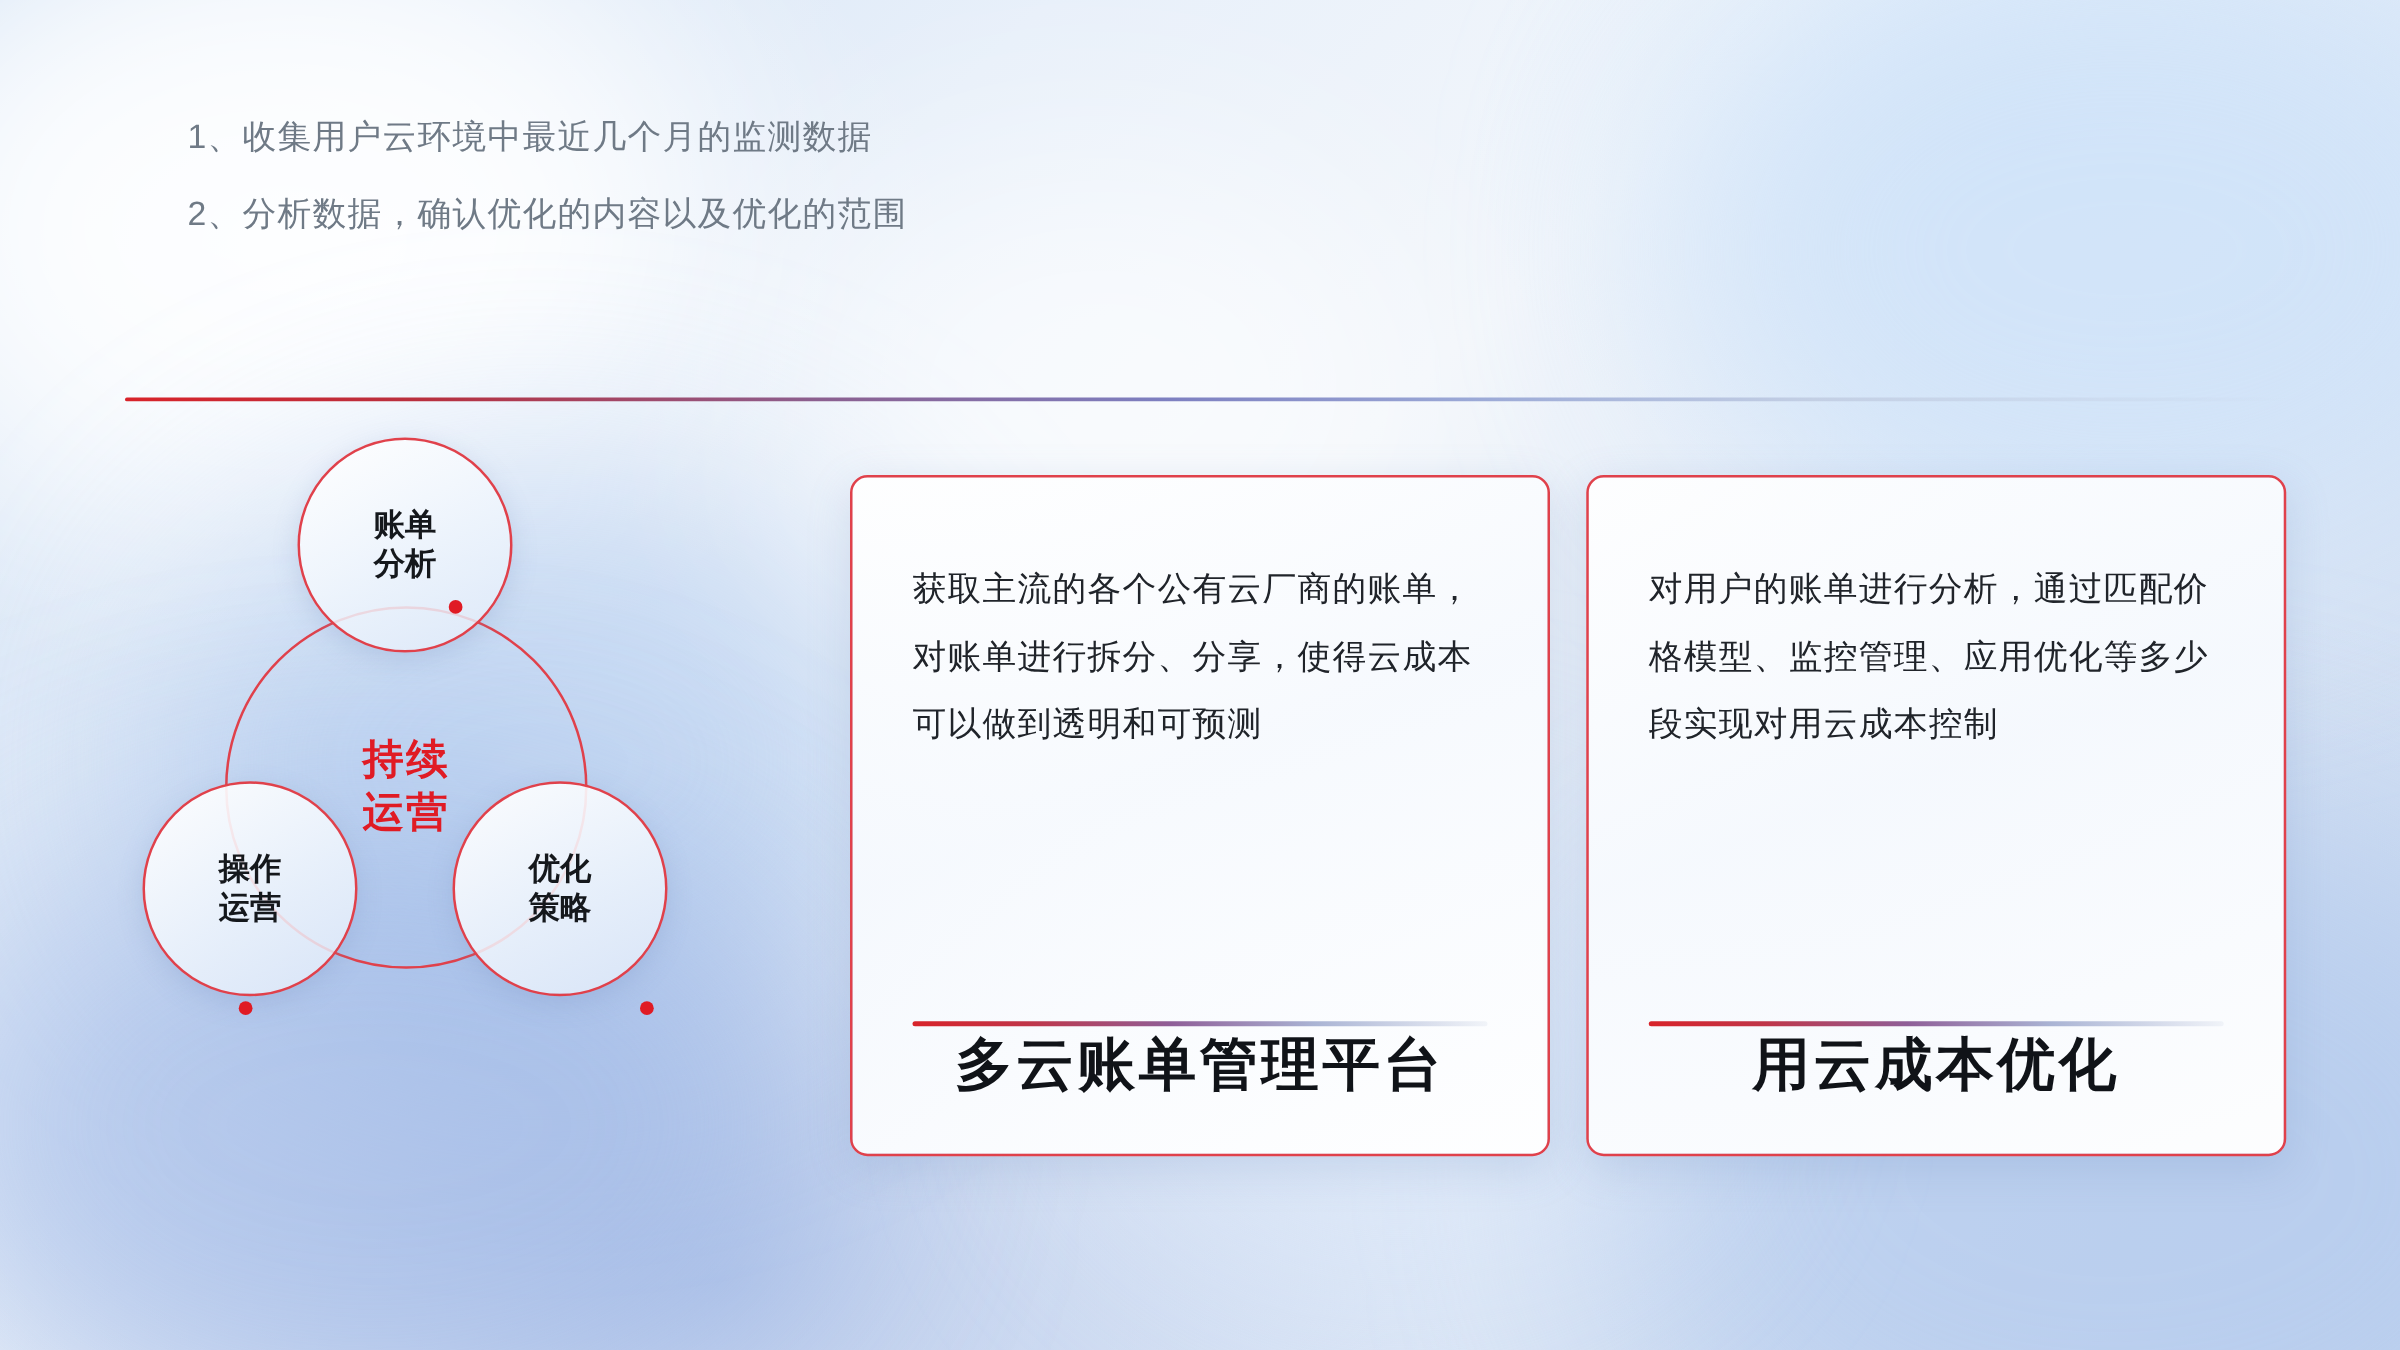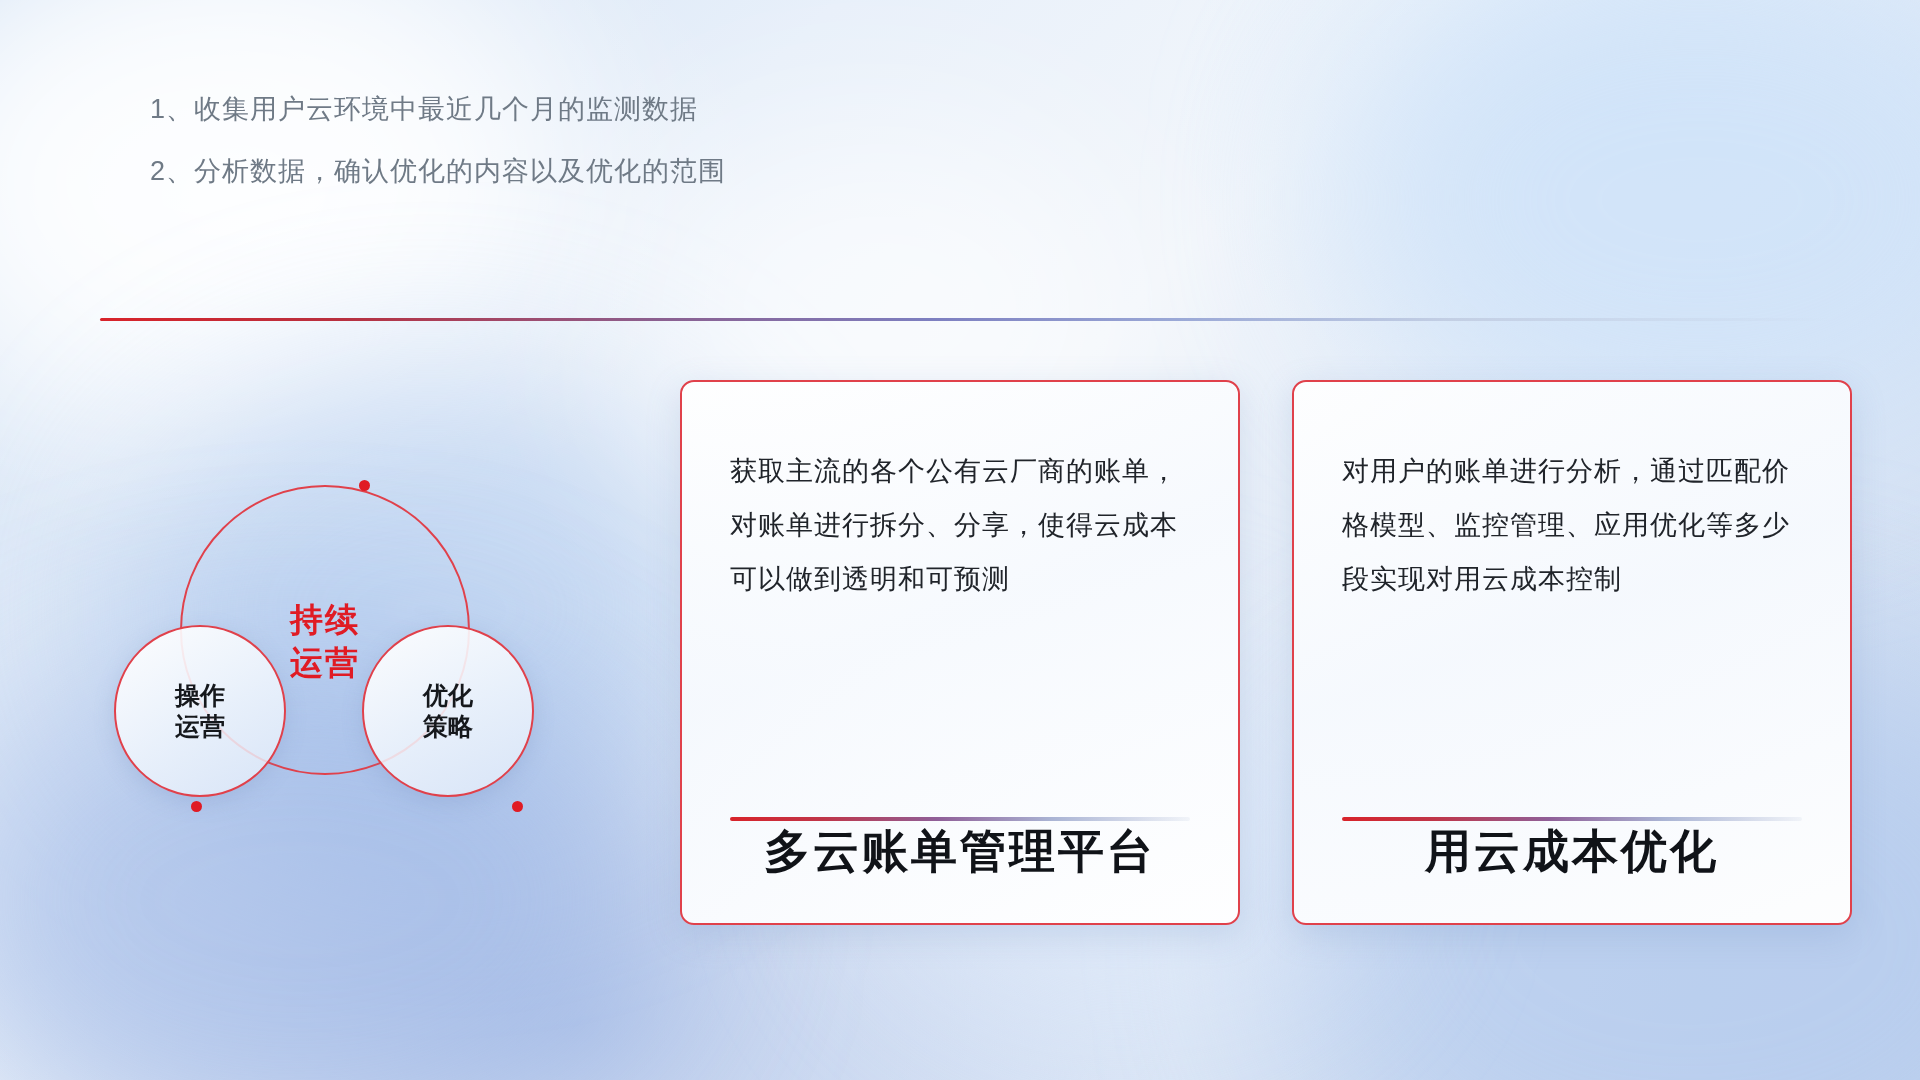--- a/index.html
+++ b/index.html
@@ -107,21 +107,21 @@
     width: 290px;
     height: 290px;
     left: 80px;
     top: 135px;
     background: transparent;
     border: 2px solid #e0414b;
   }
   .center-label {
     position: absolute;
     left: 80px;
-    top: 147px;
+    top: 135px;
     width: 290px;
     height: 290px;
     display: flex;
     align-items: center;
     justify-content: center;
     text-align: center;
     font-size: 33px;
     font-weight: bold;
     color: #e01b24;
     line-height: 1.3;
@@ -138,21 +138,21 @@
   .node-dot.d-top   { left: 259px; top: 130px; }
   .node-dot.d-left  { left: 91px;  top: 451px; }
   .node-dot.d-right { left: 412px; top: 451px; }
 
   
   .cards {
     position: absolute;
     left: 680px;
     top: 380px;
     display: flex;
-    gap: 52px;
+    gap: 29px;
   }
   .card {
     width: 560px;
     height: 545px;
     border: 2px solid #e0414b;
     border-radius: 14px;
     background: linear-gradient(160deg, rgba(255,255,255,0.92) 0%, rgba(247,250,254,0.95) 45%, rgba(255,255,255,0.97) 100%);
     box-shadow: 0 10px 34px rgba(110,140,190,0.22);
     box-sizing: border-box;
     padding: 62px 48px 40px 48px;
@@ -198,20 +198,26 @@
       <div class="step-line">1、收集用户云环境中最近几个月的监测数据</div>
       <div class="step-line">2、分析数据，确认优化的内容以及优化的范围</div>
     </div>
   </div>
 
   <div class="divider"></div>
 
   <div class="venn">
     <div class="circle big"></div>
 
+    <div class="circle small c-top">
+      <div>
+        <div>账单</div>
+        <div>分析</div>
+      </div>
+    </div>
 
     <div class="circle small c-left">
       <div>
         <div>操作</div>
         <div>运营</div>
       </div>
     </div>
 
     <div class="circle small c-right">
       <div>

